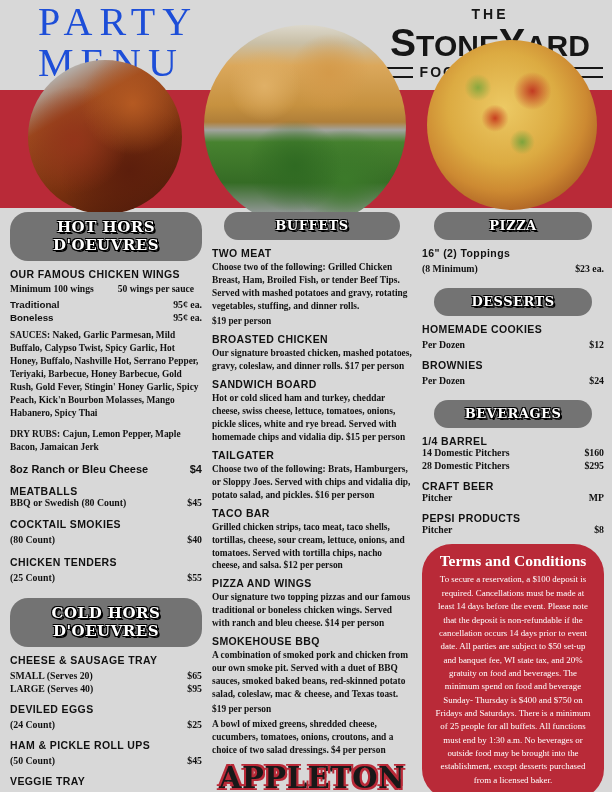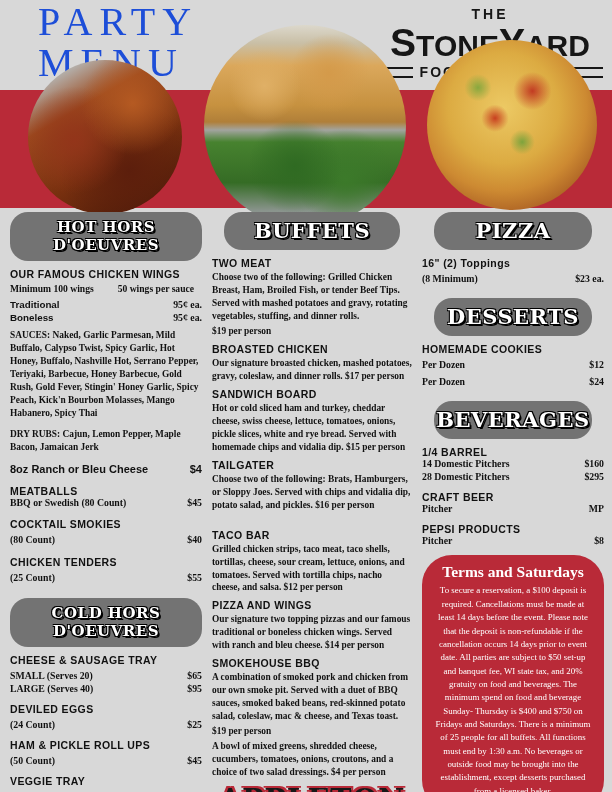--- a/index.html
+++ b/index.html
@@ -47,21 +47,21 @@
   
   .col-left{left:10px;top:212px;width:192px;}
   .col-mid{left:212px;top:212px;width:200px;}
   .col-right{left:422px;top:212px;width:182px;}
 
   .pill{background:#737373;color:#fff;border-radius:18px;text-align:center;
     font-family:"DejaVu Serif",serif;font-weight:bold;padding:6px 2px 7px;
     text-shadow:-1px -1px 0 #000,1px -1px 0 #000,-1px 1px 0 #000,1px 1px 0 #000,2px 2px 0 #000;
     letter-spacing:0.5px;}
   .pill.long{font-size:15px;}
-  .pill.short{font-size:21px;margin:0 12px;}
+  .pill.short{font-size:13px;margin:0 12px;}
   .pill.mb{margin-bottom:7px;}
 
   .item-h{font-family:"Liberation Sans",sans-serif;font-weight:bold;font-size:10.5px;
     letter-spacing:0.4px;margin-top:7px;}
   .desc{font-family:"Liberation Serif",serif;font-weight:bold;font-size:9.4px;line-height:1.38;margin-top:2px;}
   .row{display:flex;justify-content:space-between;align-items:baseline;
     font-family:"Liberation Serif",serif;font-weight:bold;font-size:9.8px;line-height:1.32;}
   .row.sans-label .rlabel{font-family:"Liberation Sans",sans-serif;font-size:9.8px;}
   .note{display:flex;gap:24px;font-family:"Liberation Serif",serif;font-weight:bold;font-size:9.6px;margin:3px 0 5px;}
   .ranch-row{display:flex;justify-content:space-between;font-family:"Liberation Sans",sans-serif;
@@ -199,21 +199,21 @@
   </div>
   <div>
     <div class="item-h" style="margin-top:5px;">SANDWICH BOARD</div>
     <div class="desc">Hot or cold sliced ham and turkey, cheddar cheese, swiss cheese, lettuce, tomatoes, onions, pickle slices, white and rye bread.    Served with homemade chips and vidalia dip.    $15 per person</div>
   </div>
   <div>
     <div class="item-h" style="margin-top:5px;">TAILGATER</div>
     <div class="desc">Choose two of the following: Brats, Hamburgers, or Sloppy Joes. Served with chips and vidalia dip, potato salad, and pickles.   $16 per person</div>
   </div>
   <div>
-    <div class="item-h" style="margin-top:17px;">TACO BAR</div>
+    <div class="item-h" style="margin-top:5px;">TACO BAR</div>
     <div class="desc">Grilled chicken strips, taco meat, taco shells, tortillas, cheese, sour cream, lettuce, onions, and tomatoes. Served with tortilla chips, nacho cheese, and salsa.   $12 per person</div>
   </div>
   <div>
     <div class="item-h" style="margin-top:5px;">PIZZA AND WINGS</div>
     <div class="desc">Our signature two topping pizzas and our famous traditional or boneless chicken wings.  Served with ranch and bleu cheese.   $14 per person</div>
   </div>
   <div>
     <div class="item-h" style="margin-top:5px;">SMOKEHOUSE BBQ</div>
     <div class="desc">A combination of smoked pork and chicken from our own smoke pit. Served with a duet of BBQ sauces, smoked baked beans, red-skinned potato salad, coleslaw, mac &amp; cheese, and Texas toast.</div>
     <div class="desc">$19 per person</div>
@@ -238,20 +238,21 @@
 
   <div class="pill short" style="margin-top:12px;">DESSERTS</div>
   <div>
     <div class="item-h">HOMEMADE COOKIES</div>
     <div class="row gap4">
       <span class="rlabel">Per Dozen</span>
       <span class="rprice">$12</span>
     </div>
   </div>
   <div>
+    <div class="item-h">BROWNIES</div>
     <div class="row gap4">
       <span class="rlabel">Per Dozen</span>
       <span class="rprice">$24</span>
     </div>
   </div>
 
   <div class="pill short" style="margin-top:12px;">BEVERAGES</div>
   <div>
     <div class="item-h">1/4 BARREL</div>
     <div class="row">
@@ -274,17 +275,17 @@
   </div>
   <div>
     <div class="item-h">PEPSI PRODUCTS</div>
     <div class="row">
       <span class="rlabel">Pitcher</span>
       <span class="rprice">$8</span>
     </div>
   </div>
 
   <div class="terms">
-    <div class="terms-title">Terms and Saturdays</div>
+    <div class="terms-title">Terms and Conditions</div>
     <div class="terms-body">To secure a reservation, a $100 deposit is required. Cancellations must be made at least 14 days before the event. Please note that the deposit is non-refundable if the cancellation occurs 14 days prior to event date.  All parties are subject to $50 set-up and banquet fee, WI state tax, and 20% gratuity on food and beverages. The minimum spend on food and beverage Sunday- Thursday is $400 and $750 on Fridays and Saturdays.  There is a minimum of 25 people for all buffets. All functions must end by 1:30 a.m. No beverages or outside food may be brought into the establishment, except desserts purchased from a licensed baker.</div>
   </div>
 
 </div>
 
 </body></html>

